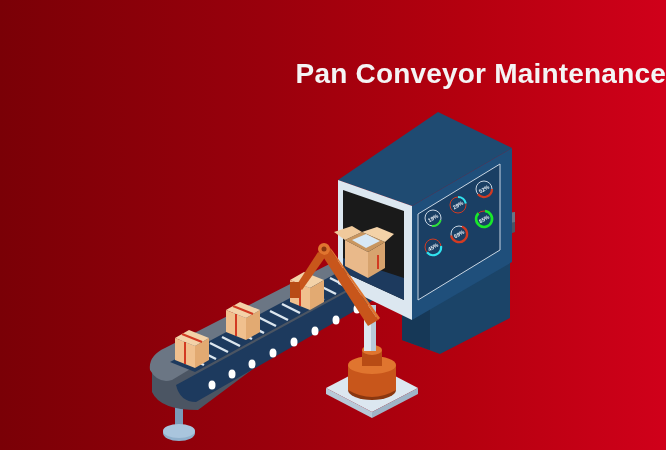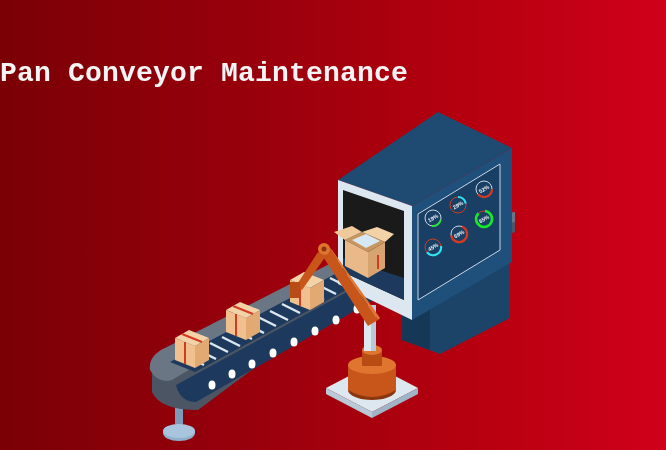--- a/index.html
+++ b/index.html
@@ -4,22 +4,22 @@
   <style>
     html, body { margin: 0; padding: 0; }
     body {
       width: 666px; height: 450px; overflow: hidden;
       background: linear-gradient(90deg, #7a0006 0%, #9a000c 40%, #b5000f 70%, #d0001a 100%);
       position: relative;
       font-family: "Liberation Sans", sans-serif;
     }
     .title {
       position: absolute; left: 0; right: 0; top: 58px;
-      text-align: left; color: #f4f4f4;
-      font-family: Liberation Mono, monospace;
+      text-align: right; color: #f4f4f4;
+      font-family: Liberation Sans, sans-serif;
       font-size: 28px; font-weight: bold; letter-spacing: 0.2px;
     }
     .scene { position: absolute; left: 0; top: 0; width: 666px; height: 450px; }
     .gauge-text {
       font-family: "Liberation Sans", sans-serif;
       font-size: 5.5px; font-weight: bold; fill: #e8eef5;
     }
   </style>
 </head>
 <body>

